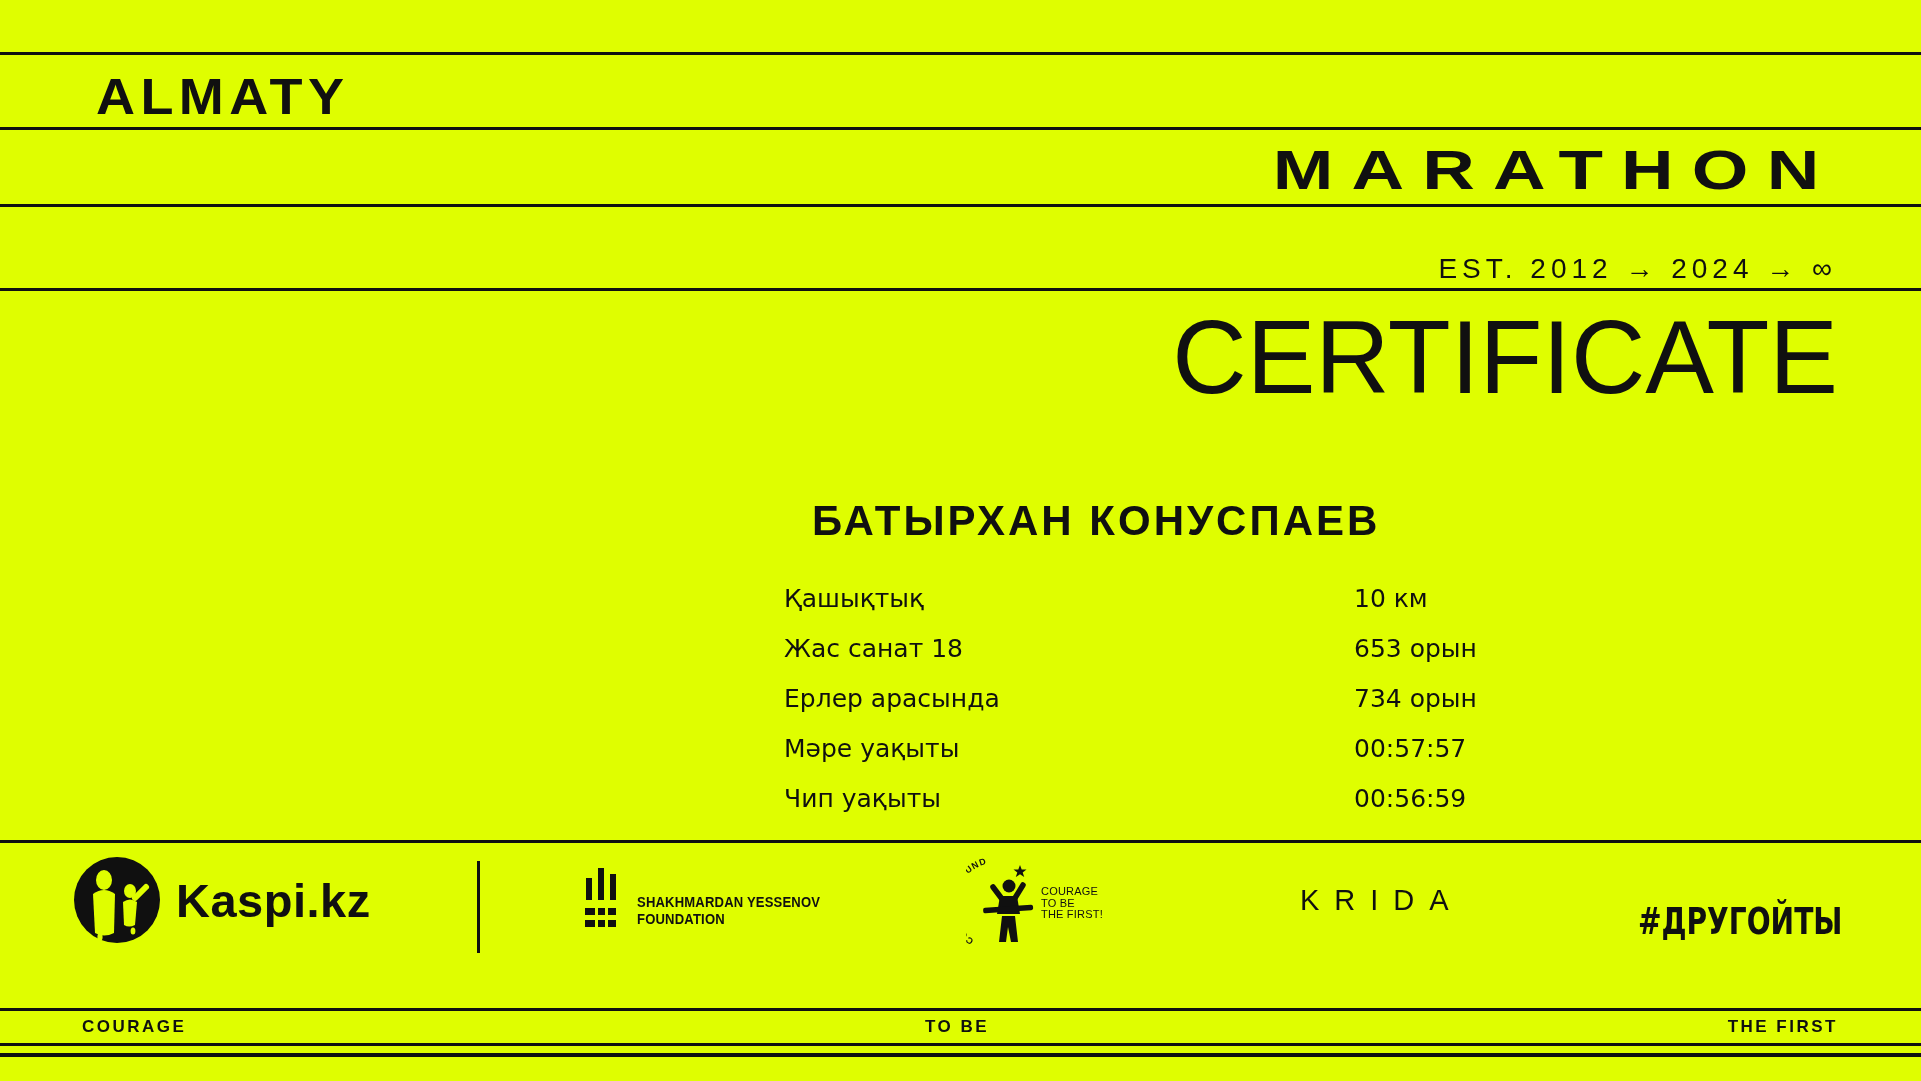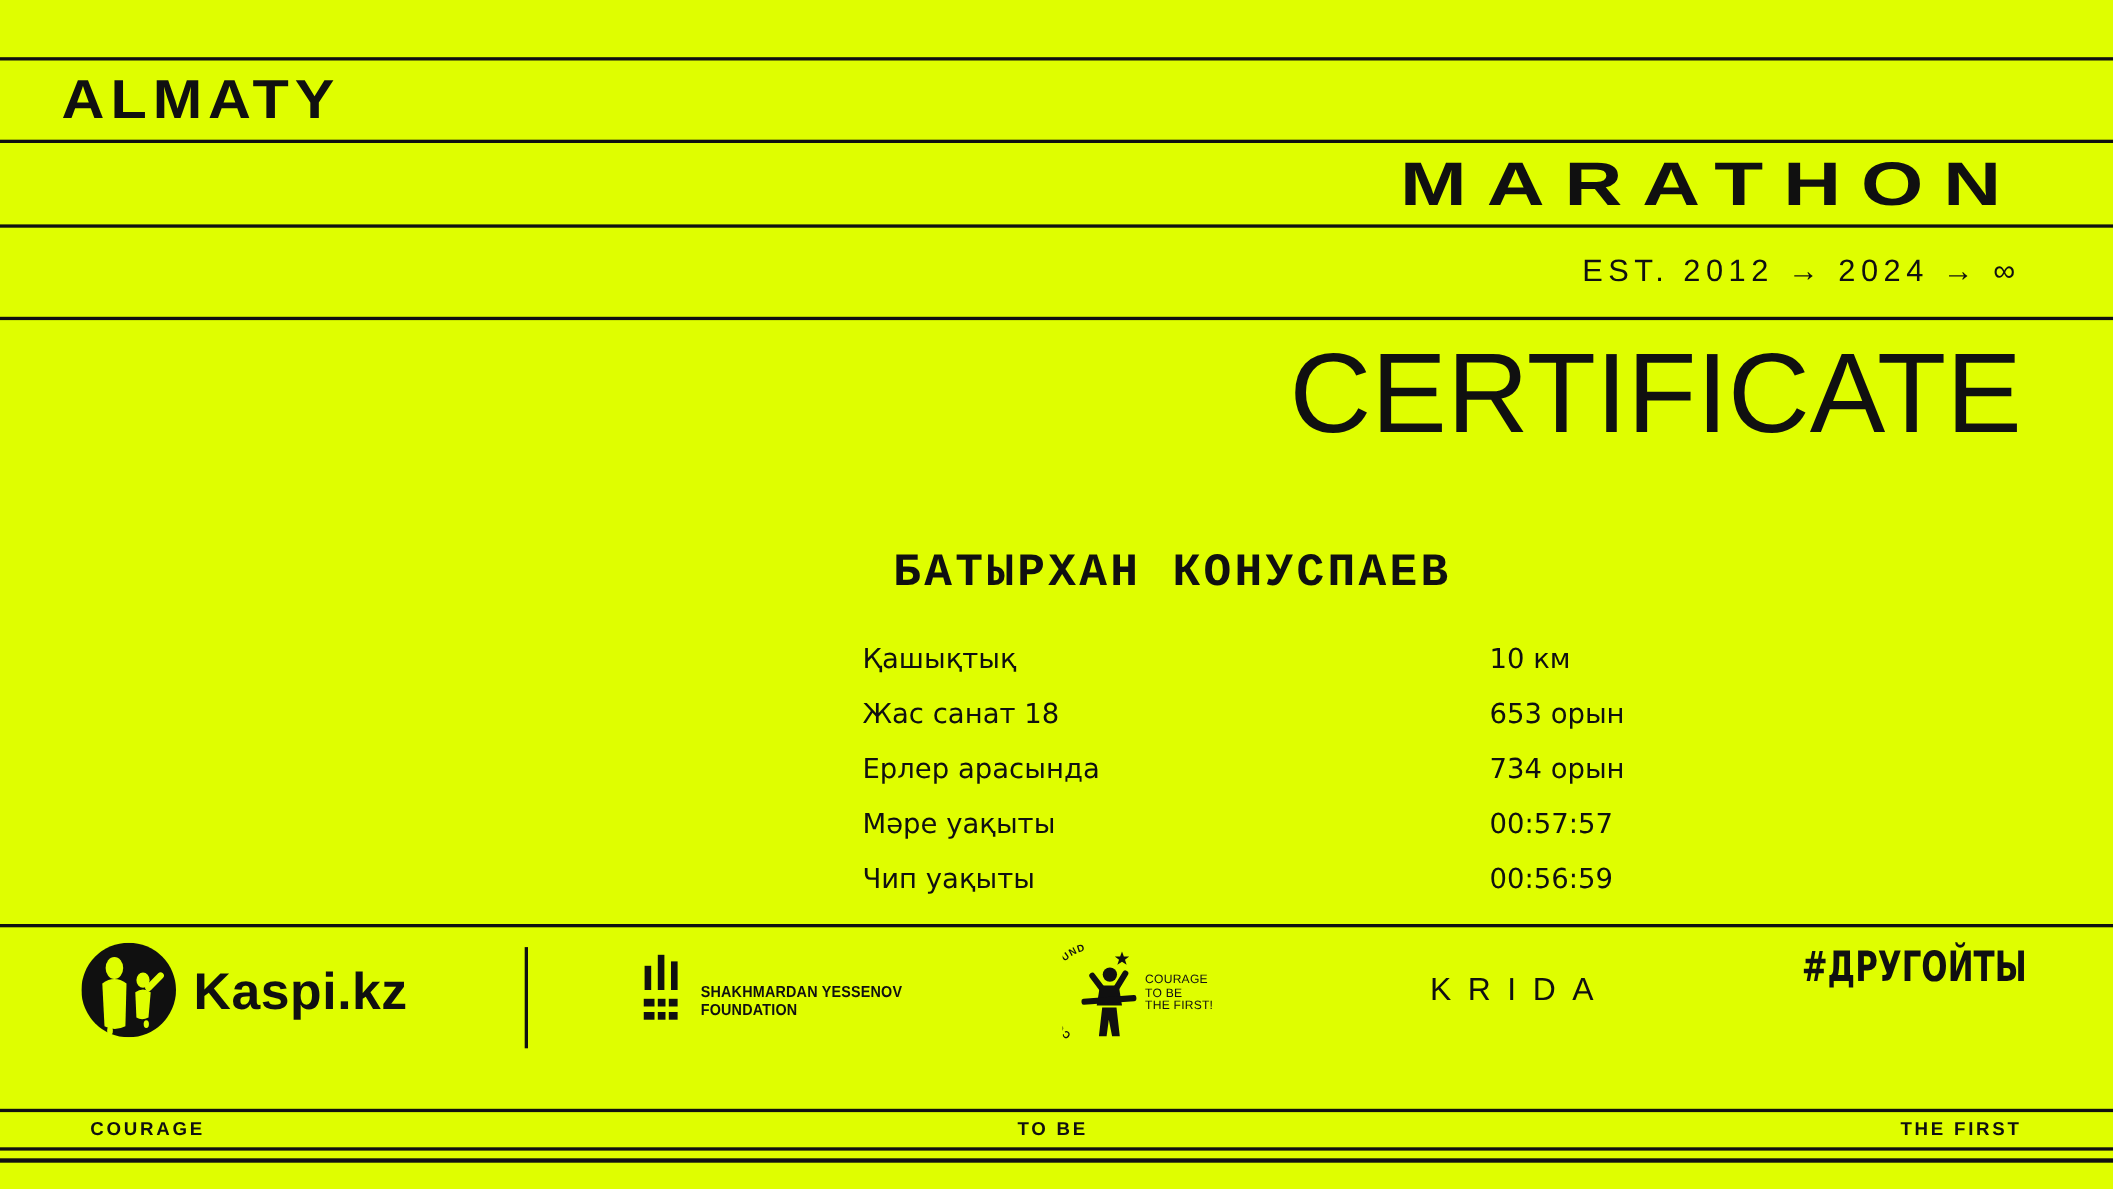--- a/index.html
+++ b/index.html
@@ -8,56 +8,56 @@
   }
   html,body{margin:0;padding:0;background:var(--bg);}
   .page{
     position:relative;width:1921px;height:1081px;background:var(--bg);
     overflow:hidden;color:var(--ink);
     font-family:"Liberation Sans",sans-serif;
   }
   .rule{position:absolute;left:0;width:1921px;height:3px;background:var(--ink);}
 
   
-  .band{position:absolute;display:flex;align-items:center;}
+  .band{position:absolute;display:flex;align-items:flex-end;margin-left:40px;}
   .almaty{left:56px;top:54px;height:72px;}
   .almaty .t{font-size:50px;font-weight:bold;letter-spacing:5px;
     display:inline-block;transform:scaleX(1.08);transform-origin:left center;}
   .marathon{right:84px;top:130px;height:72px;justify-content:flex-end;}
   .marathon .t{font-size:56px;font-weight:bold;letter-spacing:14px;
     display:inline-block;transform:scaleX(1.3);transform-origin:right center;}
   .est{right:84px;top:207px;height:78px;justify-content:flex-end;}
   .est .t{font-size:28px;letter-spacing:5px;}
 
   
   .cert-title{position:absolute;right:83px;top:306px;font-size:103px;line-height:1;
     font-weight:normal;letter-spacing:0px;white-space:nowrap;}
   .athlete{position:absolute;left:812px;top:497px;font-size:42px;font-weight:bold;
-    letter-spacing:3px;font-family:Liberation Mono, monospace;white-space:nowrap;}
+    letter-spacing:3px;font-family:Liberation Sans, sans-serif;white-space:nowrap;}
   .results{position:absolute;left:784px;top:573px;width:760px;
     font-family:"DejaVu Sans","Liberation Sans",sans-serif;font-size:25px;}
   .results .row{display:flex;align-items:center;height:50px;}
   .results .lbl{flex:0 0 570px;}
   .results .val{flex:1;}
 
   
   .kaspi-logo{position:absolute;left:74px;top:857px;}
   .kaspi-label{position:absolute;left:176px;top:857px;height:86px;display:flex;align-items:center;
     font-size:47px;font-weight:bold;letter-spacing:0.5px;}
   .vsep{position:absolute;left:477px;top:861px;width:3px;height:92px;background:var(--ink);}
   .yessenov{position:absolute;left:585px;top:866px;display:flex;align-items:flex-end;}
   .yessenov .mark{flex:0 0 auto;}
   .yessenov .txt{margin-left:20px;font-weight:bold;font-size:14.5px;line-height:17px;
     letter-spacing:0.2px;transform:scaleX(0.9);transform-origin:left center;white-space:nowrap;}
   .cfund-svg{position:absolute;left:966px;top:852px;}
   .cfund-slogan{position:absolute;left:1041px;top:886px;font-size:11px;line-height:11.5px;
     letter-spacing:0.2px;white-space:nowrap;}
   .krida{position:absolute;left:1300px;top:857px;height:86px;display:flex;align-items:center;
     font-size:29px;font-weight:normal;letter-spacing:15px;white-space:nowrap;text-align:center;}
-  .hashtag{position:absolute;right:79px;top:857px;height:86px;display:flex;align-items:flex-start;
+  .hashtag{position:absolute;right:79px;top:857px;height:86px;display:flex;align-items:flex-end;
     justify-content:flex-end;font-family:"DejaVu Sans","Liberation Sans",sans-serif;}
   .hashtag .t{font-size:38px;font-weight:bold;display:inline-block;
     transform:scaleX(0.74);transform-origin:right center;}
 
   
   .bottom-strip{position:absolute;left:0;top:1011px;width:1921px;height:32px;
     display:flex;align-items:center;justify-content:space-between;
     padding:0 83px 0 82px;box-sizing:border-box;
     font-size:17px;font-weight:bold;letter-spacing:2.5px;}
 </style>

